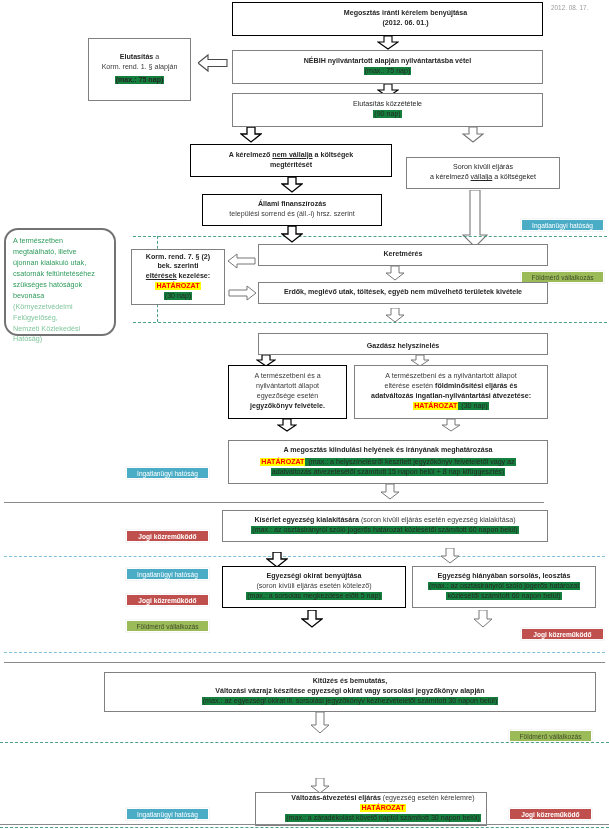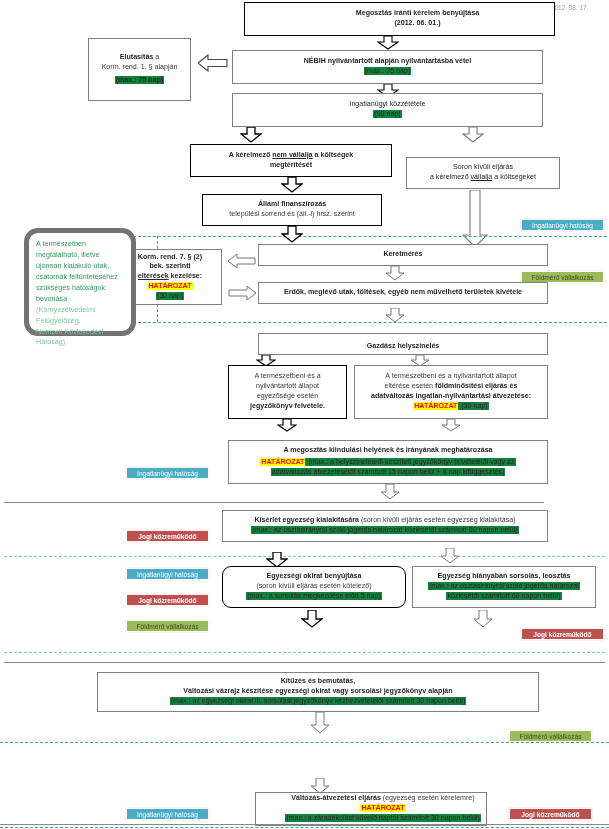--- a/index.html
+++ b/index.html
@@ -34,24 +34,23 @@
     border:1px solid #ffffff;
     box-shadow:0 0 0 0.5px rgba(0,0,0,.08);
   }
   .badge.blue{background:#4BACC6;}
   .badge.red{background:#C0504D;}
   .badge.green{background:#9BBB59;color:#3f4a28;}
 
   
   .callout{
     position:absolute;box-sizing:border-box;
-    border:5px solid #737373;border-radius:14px;background:#ffffff;
+    border:2px solid #737373;border-radius:14px;background:#ffffff;
     font-size:7.2px;line-height:1.52;padding:6px 7px;
     color:#2e9b5b;
-    margin-left:20px;
   }
   .callout .dim{color:#7fc59b;}
 
   
   .dash{position:absolute;border-top:1.4px dashed #4aa08a;}
   .dashb{position:absolute;border-top:1.4px dashed #7fbfd8;}
   .solid{position:absolute;border-top:1px solid #8a8a8a;}
 
   
   .arrowD{position:absolute;}
@@ -62,21 +61,21 @@
   }
   .greenline{position:absolute;border-left:1.4px dashed #4aa08a;}
 </style>
 </head>
 <body>
 
 <div class="stage">
 
   <div class="datestamp" style="left:551px;top:4px;">2012. 08. 17.</div>
 
-  <div class="box bold" style="left:244px;top:2px;width:311px;height:34px;padding-left:40px;">
+  <div class="box bold" style="left:232px;top:2px;width:311px;height:34px;padding-left:40px;">
     <div class="b">Megosztás iránti kérelem benyújtása</div>
     <div class="b">(2012. 06. 01.)</div>
   </div>
 
   <div class="arrowD" style="left:377px;top:36px;">
     <svg width="22" height="14" viewBox="0 0 22 14">
         <polygon points="7,0 15,0 15,6 21,6 11,13 1,6 7,6" fill="#ffffff" stroke="#000000" stroke-width="1.1"></polygon>
       </svg>
   </div>
 
@@ -85,21 +84,21 @@
     <div><span class="hl">(max.: 75 nap)</span></div>
   </div>
 
   <div class="arrowD" style="left:377px;top:84px;">
     <svg width="22" height="14" viewBox="0 0 22 14">
         <polygon points="7,0 15,0 15,6 21,6 11,13 1,6 7,6" fill="#ffffff" stroke="#000000" stroke-width="1.1"></polygon>
       </svg>
   </div>
 
   <div class="box" style="left:232px;top:93px;width:311px;height:34px;">
-    <div>Ingatlanügyi közzététele</div>
+    <div>Elutasítás közzététele</div>
     <div><span class="hl">(90 nap)</span></div>
   </div>
 
   <div class="box" style="left:88px;top:38px;width:103px;height:63px;">
     <div><span class="b">Elutasítás</span><span class="n"> a</span></div>
     <div class="n">Korm. rend. 1. § alapján</div>
     <div style="height:3px"></div>
     <div><span class="hl b">(max.: 75 nap)</span></div>
   </div>
 
@@ -167,21 +166,21 @@
   <div class="arrowD" style="left:385px;top:266px;">
     <svg width="20" height="15" viewBox="0 0 20 15">
         <polygon points="6,0 14,0 14,7 19,7 10,14 1,7 6,7" fill="#ffffff" stroke="#777777" stroke-width="1"></polygon>
       </svg>
   </div>
 
   <div class="box" style="left:258px;top:282px;width:290px;height:22px;">
     <div class="b">Erdők, meglévő utak, töltések, egyéb nem művelhető területek kivétele</div>
   </div>
 
-  <div class="box" style="left:118px;top:249px;width:104px;height:56px;">
+  <div class="box" style="left:131px;top:249px;width:94px;height:56px;">
     <div class="b">Korm. rend. 7. § (2)</div>
     <div class="b">bek. szerinti</div>
     <div class="b"><u>eltérések</u><span> kezelése:</span></div>
     <div><span class="hlred">HATÁROZAT</span></div>
     <div><span class="hl">(30 nap)</span></div>
   </div>
 
   <div class="arrowD" style="left:228px;top:252px;">
     <svg width="28" height="18" viewBox="0 0 28 18">
         <polygon points="0,9 9,2 9,6 27,6 27,12 9,12 9,16" fill="#ffffff" stroke="#777777" stroke-width="1"></polygon>
@@ -286,21 +285,21 @@
   <div class="arrowD" style="left:440px;top:548px;">
     <svg width="20" height="16" viewBox="0 0 20 16">
         <polygon points="6,0 14,0 14,8 19,8 10,15 1,8 6,8" fill="#ffffff" stroke="#777777" stroke-width="1"></polygon>
       </svg>
   </div>
 
   <div class="badge blue" style="left:126px;top:568px;width:83px;height:12px;">Ingatlanügyi hatóság</div>
   <div class="badge red" style="left:126px;top:594px;width:83px;height:12px;">Jogi közreműködő</div>
   <div class="badge green" style="left:126px;top:620px;width:83px;height:12px;">Földmérő vállalkozás</div>
 
-  <div class="box bold" style="left:222px;top:566px;width:184px;height:42px;border-radius:9px;">
+  <div class="box bold" style="left:222px;top:566px;width:184px;height:42px;">
     <div class="b">Egyezségi okirat benyújtása</div>
     <div class="n">(soron kívüli eljárás esetén kötelező)</div>
     <div><span class="hl">(max.: a sorsolás megkezdése előtt 5 nap)</span></div>
   </div>
 
   <div class="box" style="left:412px;top:566px;width:184px;height:42px;">
     <div class="b">Egyezség hiányában sorsolás, leosztás</div>
     <div><span class="hl">(max.: az osztásirányról szóló jogerős határozat</span></div>
     <div><span class="hl">közlésétől számított 60 napon belül)</span></div>
   </div>
@@ -314,21 +313,21 @@
     <svg width="20" height="18" viewBox="0 0 20 18">
         <polygon points="6,0 14,0 14,9 19,9 10,17 1,9 6,9" fill="#ffffff" stroke="#777777" stroke-width="1"></polygon>
       </svg>
   </div>
 
   <div class="badge red" style="left:521px;top:628px;width:83px;height:12px;">Jogi közreműködő</div>
 
   <div class="dashb" style="left:4px;top:652px;width:601px;"></div>
   <div class="solid" style="left:4px;top:662px;width:601px;"></div>
 
-  <div class="box" style="left:97px;top:672px;width:442px;height:40px;">
+  <div class="box" style="left:104px;top:672px;width:492px;height:40px;">
     <div class="b">Kitűzés és bemutatás,</div>
     <div class="b">Változási vázrajz készítése egyezségi okirat vagy sorsolási jegyzőkönyv alapján</div>
     <div><span class="hl">(max.: az egyezségi okirat ill. sorsolási jegyzőkönyv kézhezvételétől számított 30 napon belül)</span></div>
   </div>
 
   <div class="badge green" style="left:509px;top:730px;width:83px;height:12px;">Földmérő vállalkozás</div>
 
   <div class="arrowD" style="left:310px;top:712px;">
     <svg width="20" height="22" viewBox="0 0 20 22">
         <polygon points="6,0 14,0 14,13 19,13 10,21 1,13 6,13" fill="#ffffff" stroke="#777777" stroke-width="1"></polygon>

